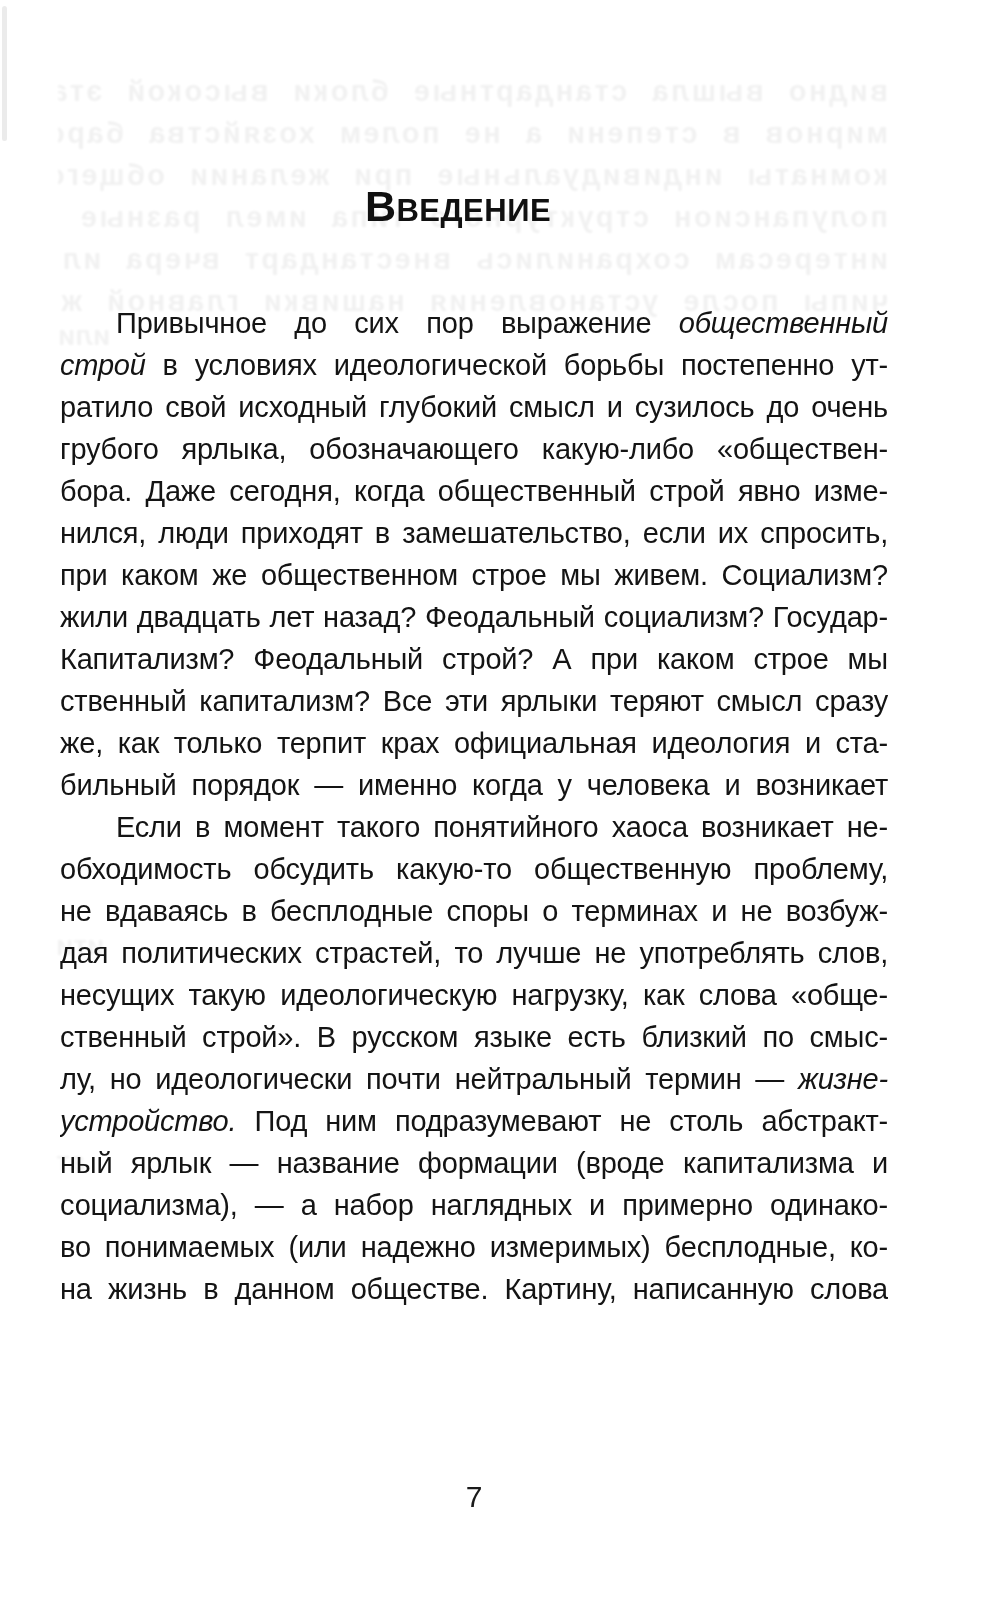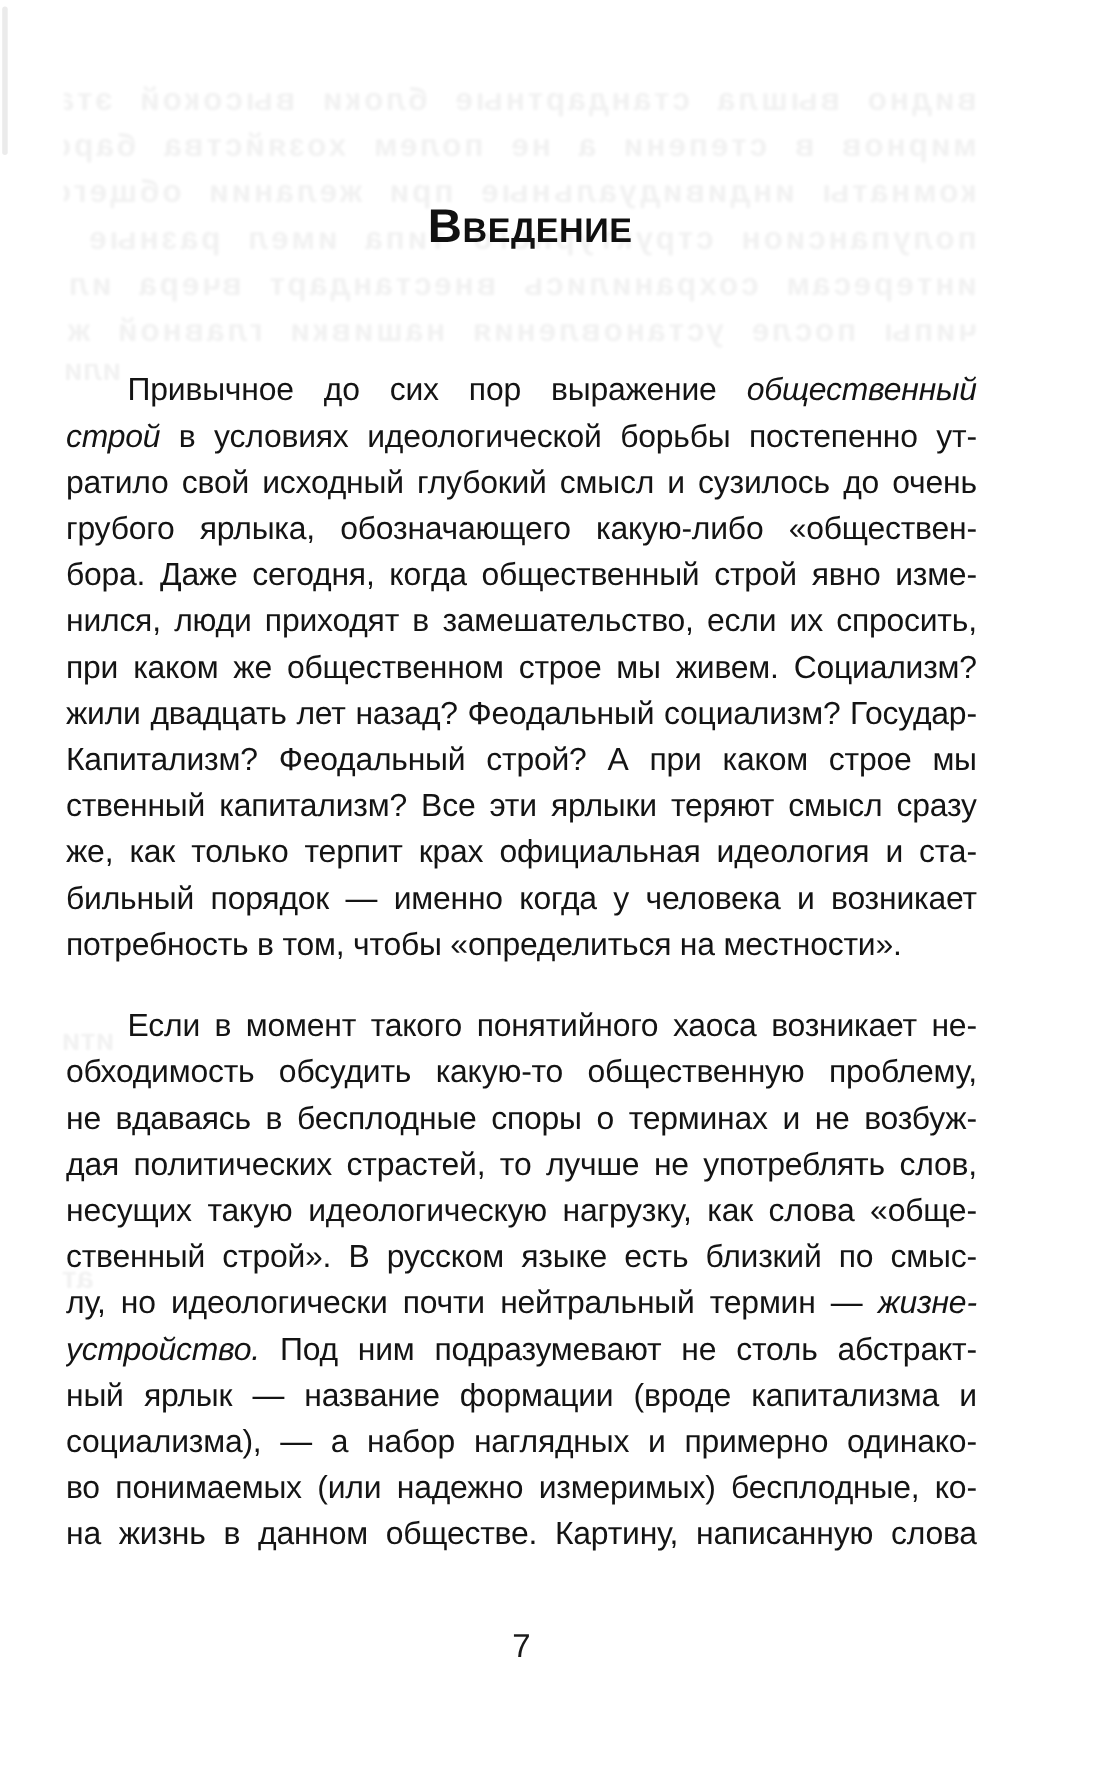--- a/index.html
+++ b/index.html
@@ -57,21 +57,21 @@
     transform: scaleX(-1);
   }
   .f1 { left: 58px; top: 320px; }
   .f2 { left: 56px; top: 930px; }
   .f3 { left: 56px; top: 1146px; }
 
   
   .heading {
     position: absolute;
     top: 183px;
-    left: 68px;
+    left: 44px;
     width: 828px;
     text-align: center;
     font-weight: 700;
     color: #101010;
     line-height: 46px;
     letter-spacing: 0.5px;
   }
   .h-first { font-size: 43px; }
   .h-rest  { font-size: 31px; }
 
@@ -86,21 +86,21 @@
     color: #141414;
   }
   .line {
     height: 42px;
     line-height: 42px;
     overflow: hidden;
     text-align: justify;
     text-align-last: justify;
     white-space: normal;
   }
-  .line.indent { padding-left: 56px; margin-top: 32px; }
+  .line.indent { padding-left: 56px; }
   .line.last { text-align-last: left; }
   .line i { font-style: italic; }
 
   .page-number {
     position: absolute;
     top: 1476px;
     left: 60px;
     width: 828px;
     height: 42px;
     line-height: 42px;
@@ -134,21 +134,20 @@
       <div class="line"><span>ратило свой исходный глубокий смысл и сузилось до очень</span></div>
       <div class="line"><span>грубого ярлыка, обозначающего какую-либо «обществен-</span></div>
       <div class="line"><span>бора. Даже сегодня, когда общественный строй явно изме-</span></div>
       <div class="line"><span>нился, люди приходят в замешательство, если их спросить,</span></div>
       <div class="line"><span>при каком же общественном строе мы живем. Социализм?</span></div>
       <div class="line"><span>жили двадцать лет назад? Феодальный социализм? Государ-</span></div>
       <div class="line"><span>Капитализм? Феодальный строй? А при каком строе мы</span></div>
       <div class="line"><span>ственный капитализм? Все эти ярлыки теряют смысл сразу</span></div>
       <div class="line"><span>же, как только терпит крах официальная идеология и ста-</span></div>
       <div class="line"><span>бильный порядок — именно когда у человека и возникает</span></div>
-      <div class="line last"><span>потребность в том, чтобы «определиться на местности».</span></div>
       <div class="line indent"><span>Если в момент такого понятийного хаоса возникает не-</span></div>
       <div class="line"><span>обходимость обсудить какую-то общественную проблему,</span></div>
       <div class="line"><span>не вдаваясь в бесплодные споры о терминах и не возбуж-</span></div>
       <div class="line"><span>дая политических страстей, то лучше не употреблять слов,</span></div>
       <div class="line"><span>несущих такую идеологическую нагрузку, как слова «обще-</span></div>
       <div class="line"><span>ственный строй». В русском языке есть близкий по смыс-</span></div>
       <div class="line"><span>лу, но идеологически почти нейтральный термин — </span><i>жизне-</i></div>
       <div class="line"><i>устройство.</i><span> Под ним подразумевают не столь абстракт-</span></div>
       <div class="line"><span>ный ярлык — название формации (вроде капитализма и</span></div>
       <div class="line"><span>социализма), — а набор наглядных и примерно одинако-</span></div>

